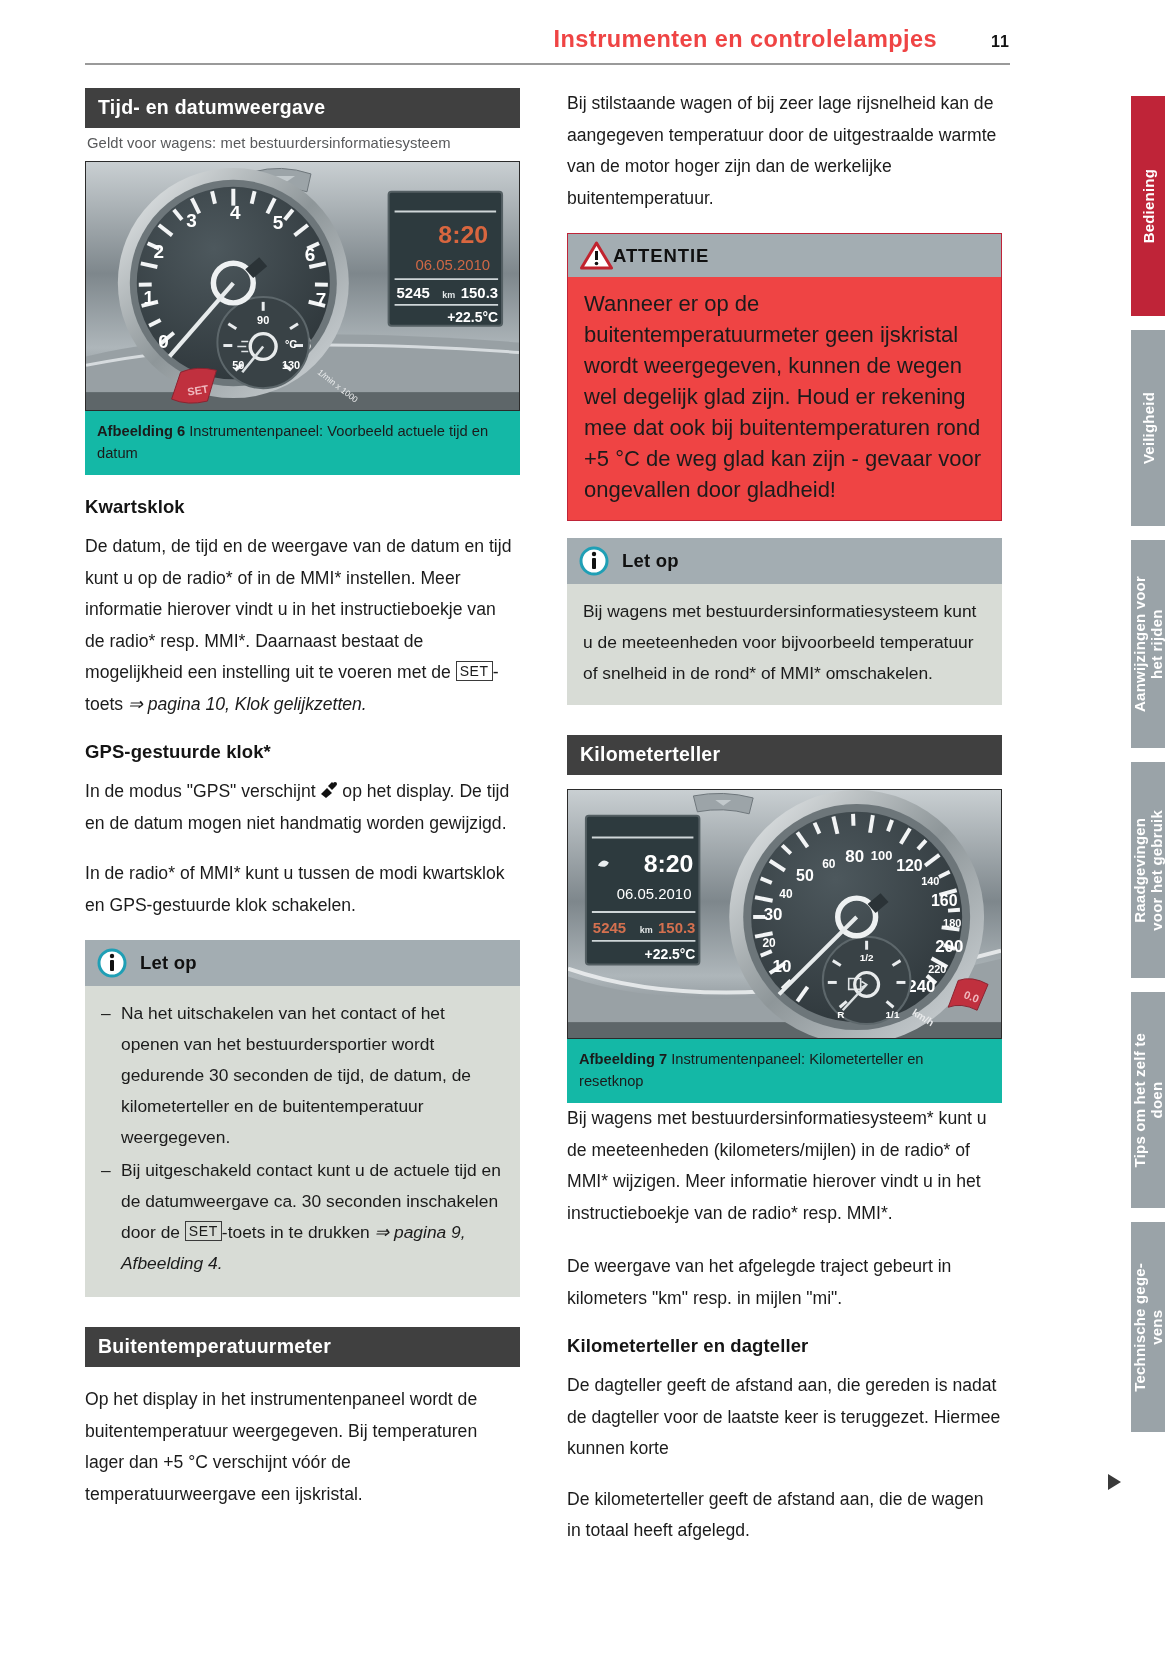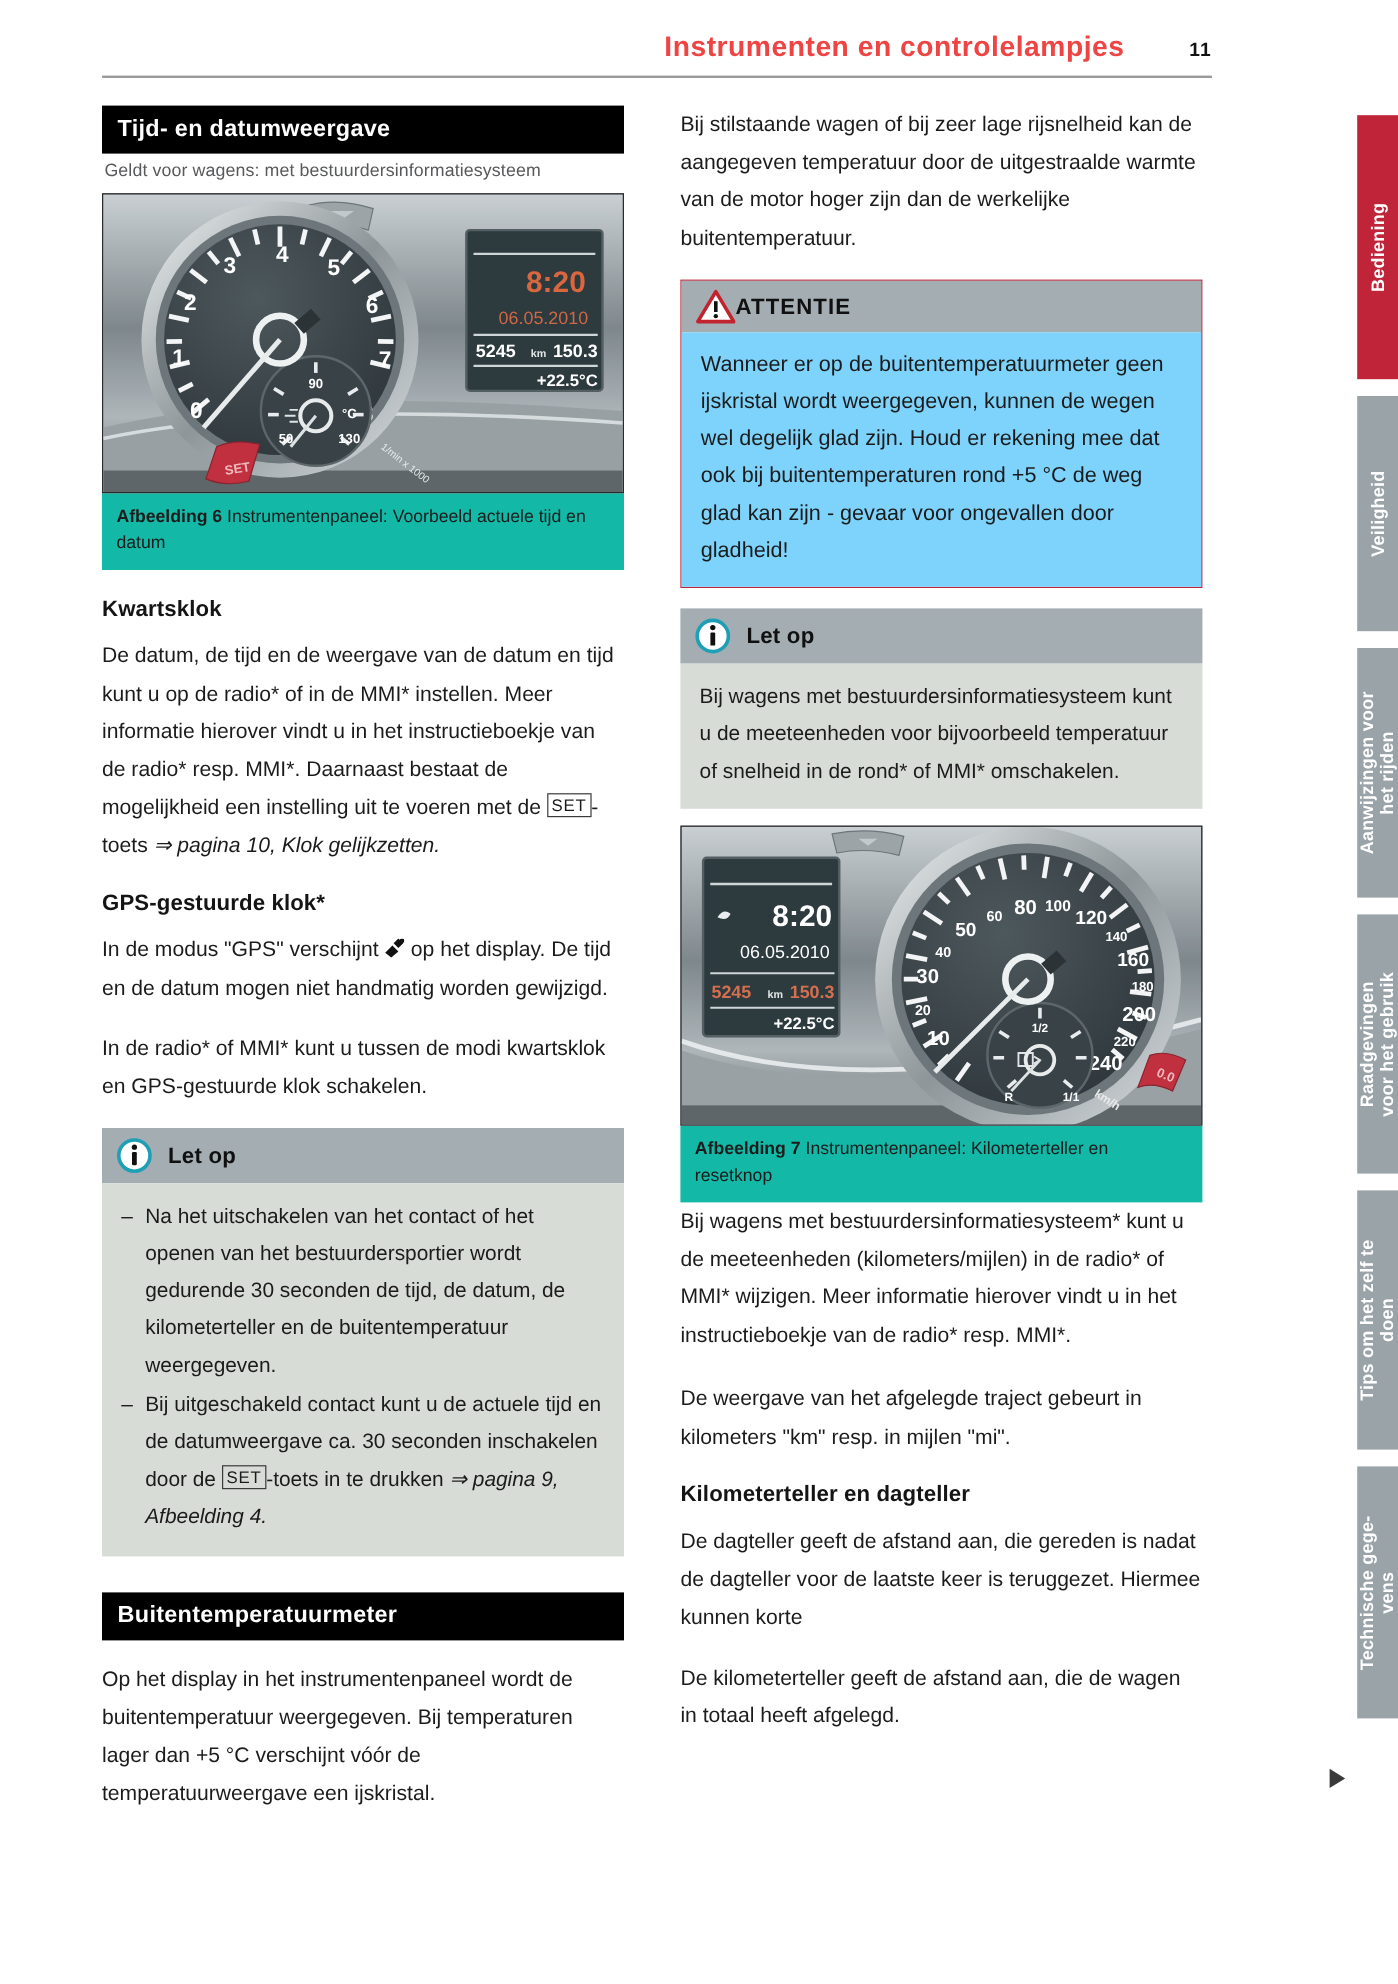--- a/index.html
+++ b/index.html
@@ -30,21 +30,21 @@
     background: #9a9a9a;
   }
 
   
   .col { position: absolute; top: 88px; width: 435px; }
   .col-left  { left: 85px; }
   .col-right { left: 567px; }
 
   
   .sec-bar {
-    background: #000000; color: #ffffff;
+    background: #404040; color: #ffffff;
     font-size: 19.5px; font-weight: bold;
     padding: 8px 13px 9px 13px;
     letter-spacing: .25px;
   }
   .sec-sub {
     font-size: 14.8px; color: #58595b;
     margin: 7px 0 9px 2px; letter-spacing: .1px;
   }
   h3.sub {
     font-size: 18.5px; font-weight: bold; color: #141414;
@@ -94,22 +94,22 @@
     content: "\2013"; position: absolute; left: 0; top: 0;
   }
 
   .warn { margin: 19px 0 0 0; border: 1.6px solid #bf2438; }
   .warn-hd {
     background: #a3adb2; display: flex; align-items: center;
     padding: 7px 12px; 
   }
   .warn-hd-title { font-size: 18.5px; font-weight: bold; color: #101010; letter-spacing: .9px; }
   .warn-bd {
-    background: #7dd3fc; padding: 11px 16px 15px 16px;
-    font-size: 18px; line-height: 31px;
+    background: #ef4444; padding: 11px 16px 15px 16px;
+    font-size: 22px; line-height: 31px;
   }
 
   
   .ico-info { width: 30px; height: 30px; flex: 0 0 30px; }
   .ico-warn { width: 33px; height: 29px; flex: 0 0 33px; }
 
   
   .tabs { position: absolute; right: 0; top: 96px; width: 34px; }
   .tab {
     width: 34px; background: #9aa3a8; color: #ffffff;
@@ -321,20 +321,21 @@
         <svg class="ico-info" viewBox="0 0 30 30">
           <circle cx="15" cy="15" r="13" fill="#ffffff" stroke="#1f9fb5" stroke-width="3"></circle>
           <circle cx="15" cy="8" r="2.2" fill="#111"></circle>
           <rect x="13" y="12" width="4" height="11" rx="1" fill="#111"></rect>
         </svg>
         <div class="note-hd-title">Let op</div>
       </div>
       <div class="note-bd">Bij wagens met bestuurdersinformatiesysteem kunt u de meeteenheden voor bijvoorbeeld temperatuur of snelheid in de rond* of MMI* omschakelen.</div>
     </div>
 
+    <div class="sec-bar" style="margin-top:30px">Kilometerteller</div>
 
     <div class="fig" style="margin-top:14px">
       <div class="fig-img">
         <div class="dash">
           <svg viewBox="0 0 435 250" preserveAspectRatio="none">
             <defs>
               <linearGradient id="bezelB" x1="0" y1="0" x2="0" y2="1">
                 <stop offset="0" stop-color="#c9cfd2"></stop>
                   <stop offset=".45" stop-color="#7e878c"></stop>
                 <stop offset=".75" stop-color="#aeb6ba"></stop>

